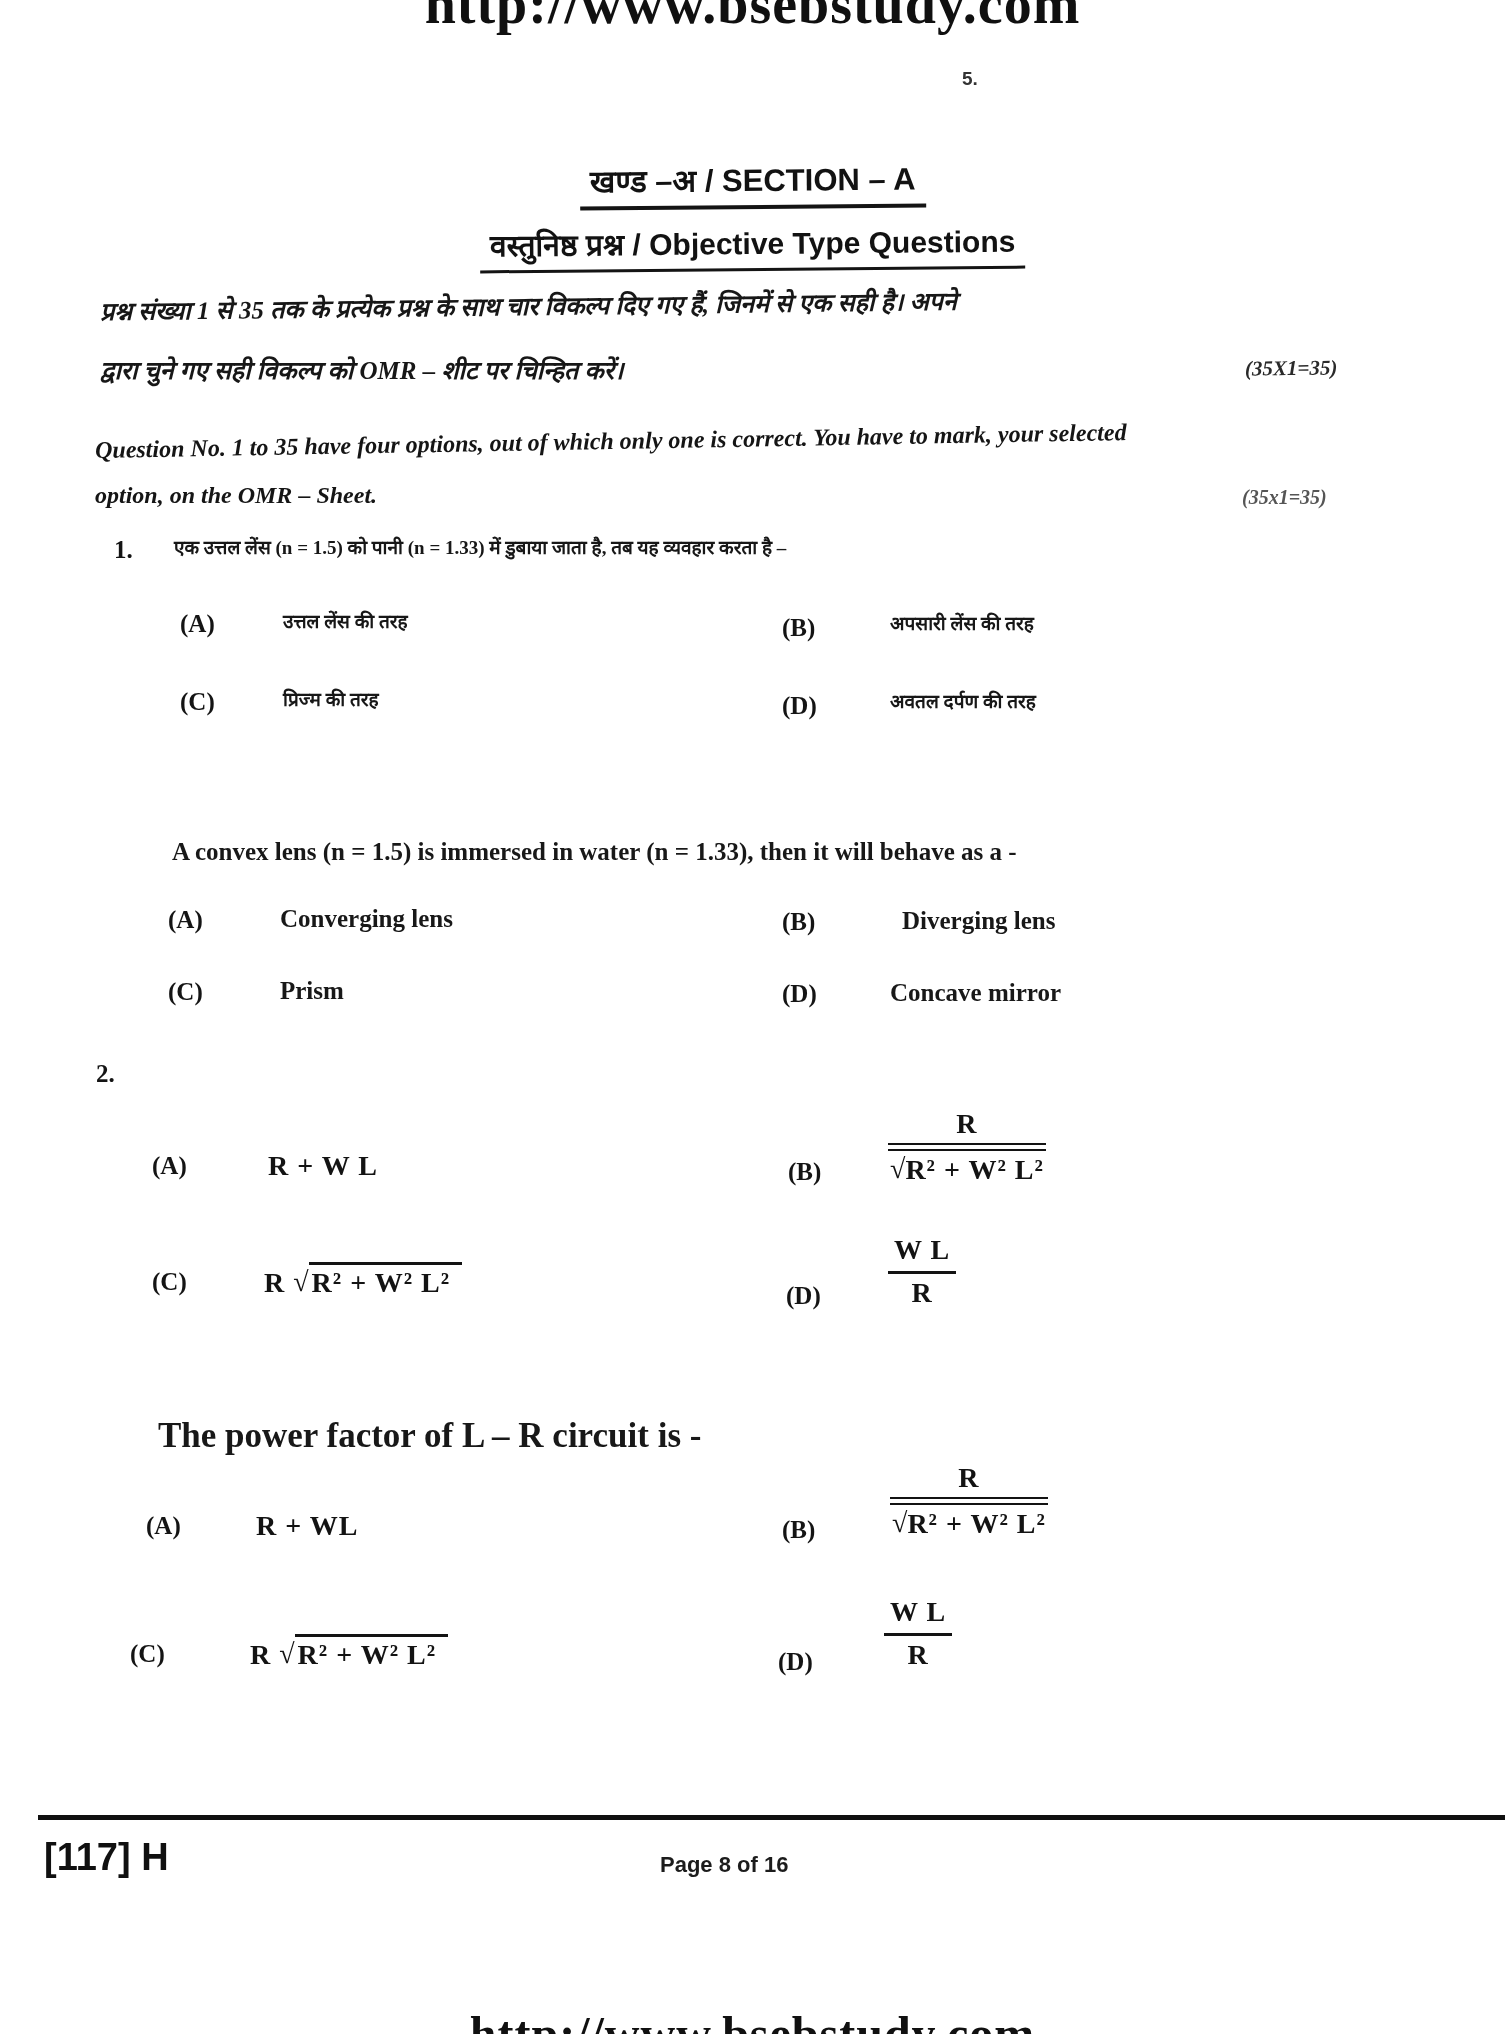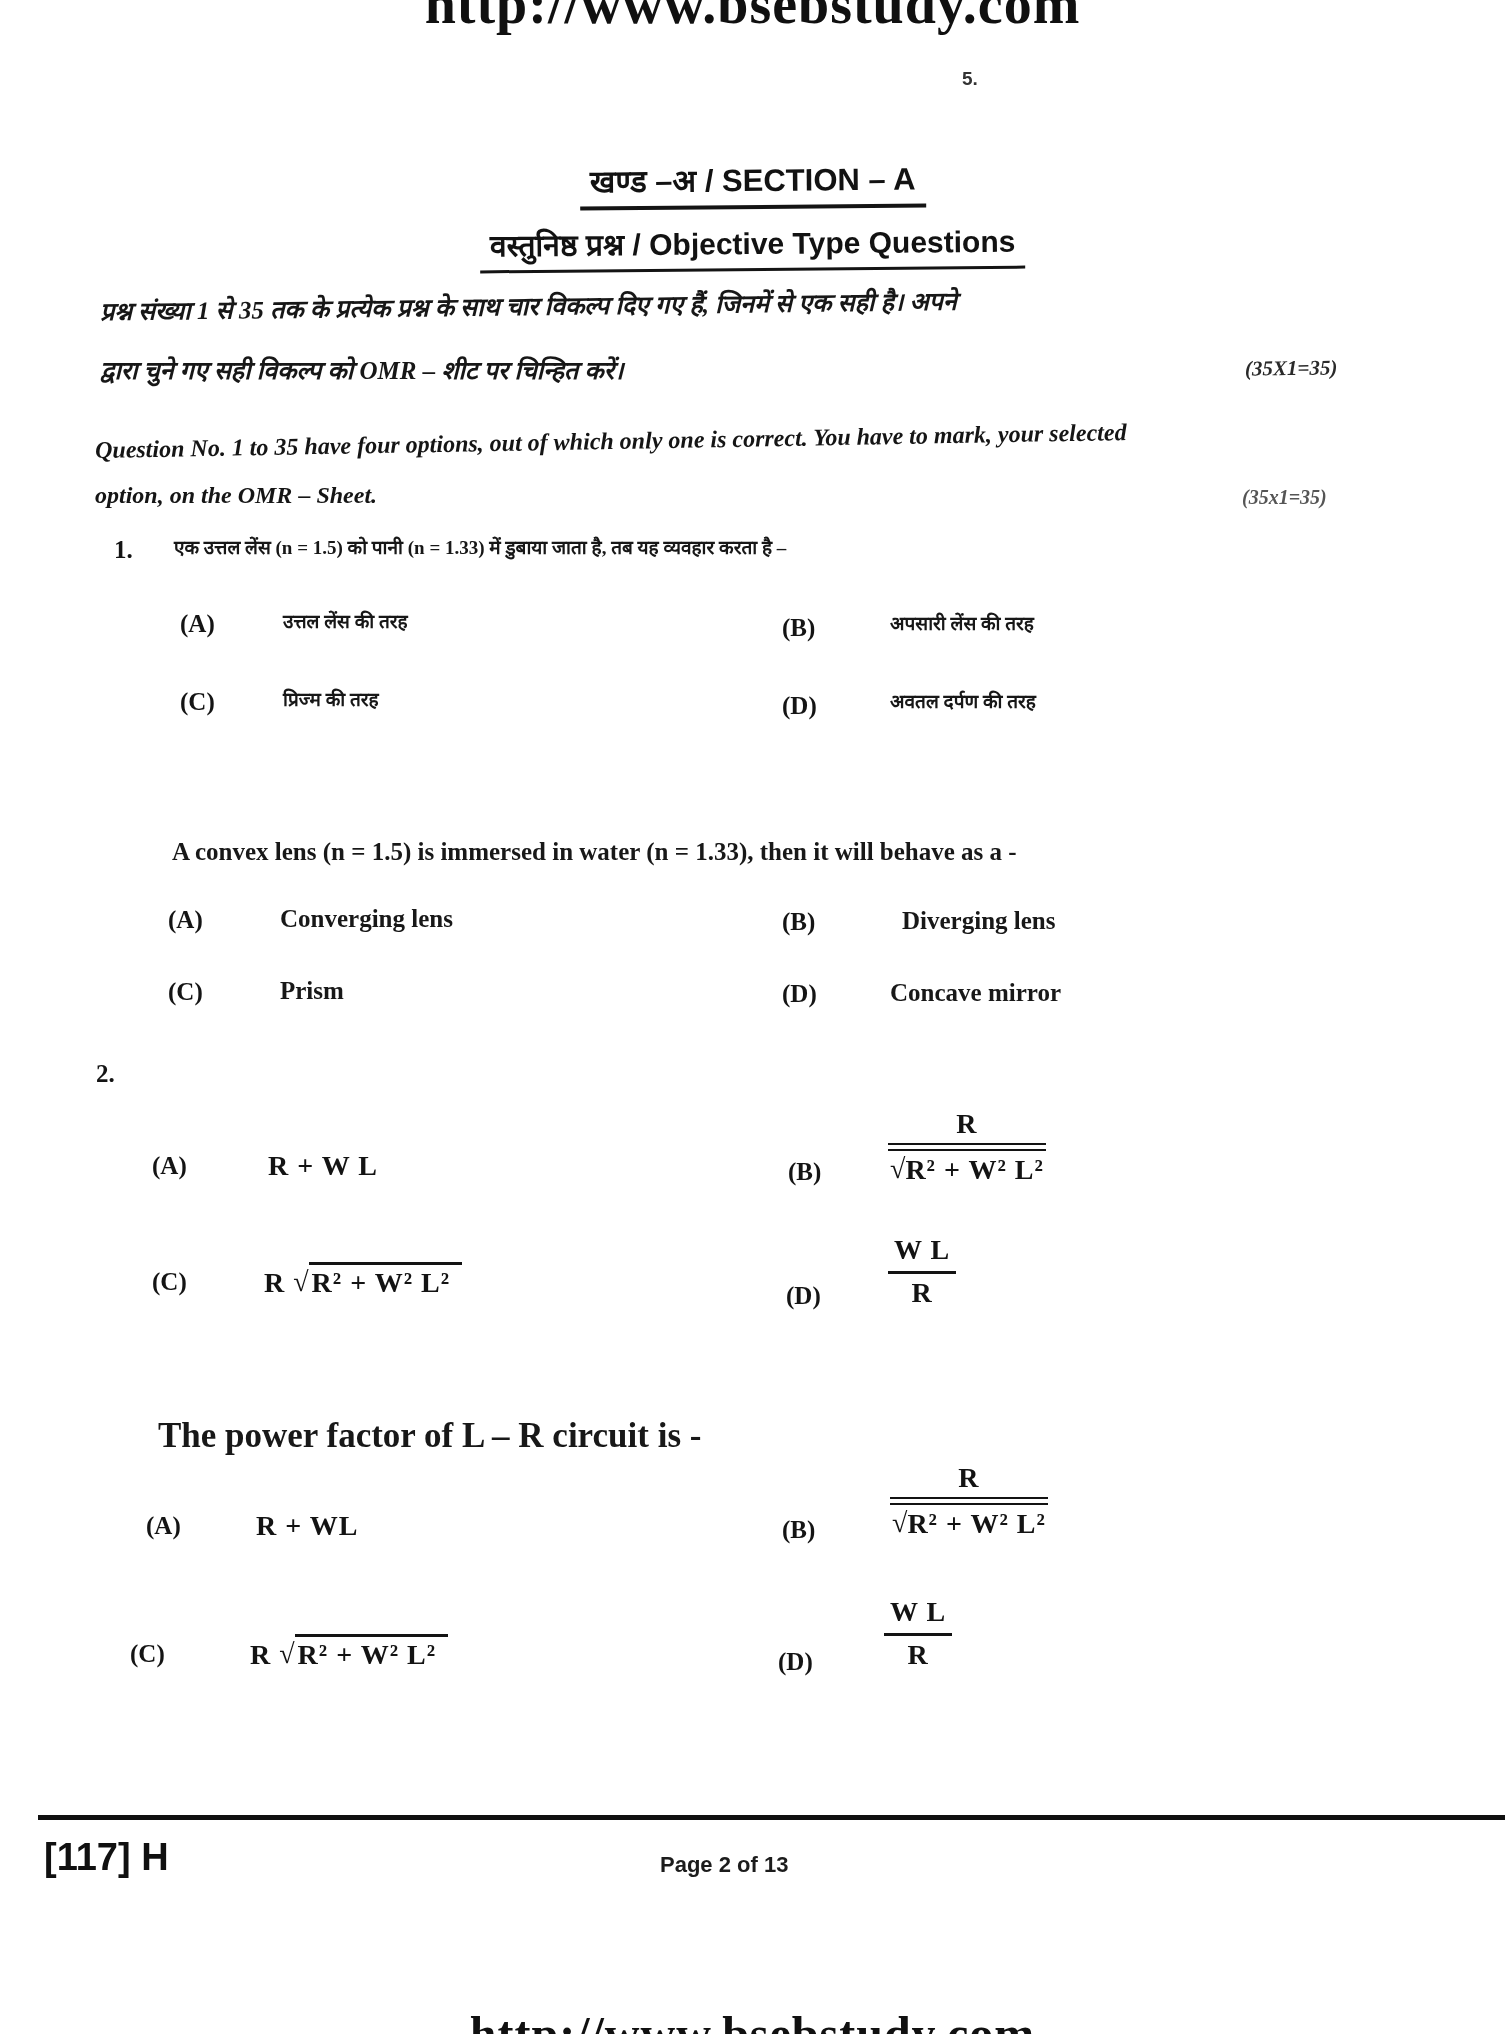--- a/index.html
+++ b/index.html
@@ -164,19 +164,19 @@
 
   <div class="abs opt-label" style="left:778px;top:1648px;">(D)</div>
   <div class="abs formula frac" style="left:884px;top:1596px;">
     <span class="num">W L</span>
     <span class="bar-single"></span>
     <span class="den">R</span>
   </div>
 
   <div class="rule" style="left:38px;right:0;top:1815px;"></div>
   <div class="abs footer-code" style="left:44px;top:1836px;">[117] H</div>
-  <div class="abs footer-page" style="left:660px;top:1852px;">Page 2 of 13</div>
+  <div class="abs footer-page" style="left:660px;top:1852px;">Page 8 of 16</div>
 
   <div class="abs scan-url" style="top:2006px;font-size:48px;font-weight:600;">
     <span>http://www.bsebstudy.com</span>
   </div>
 
 </div>
 
 </body></html>

